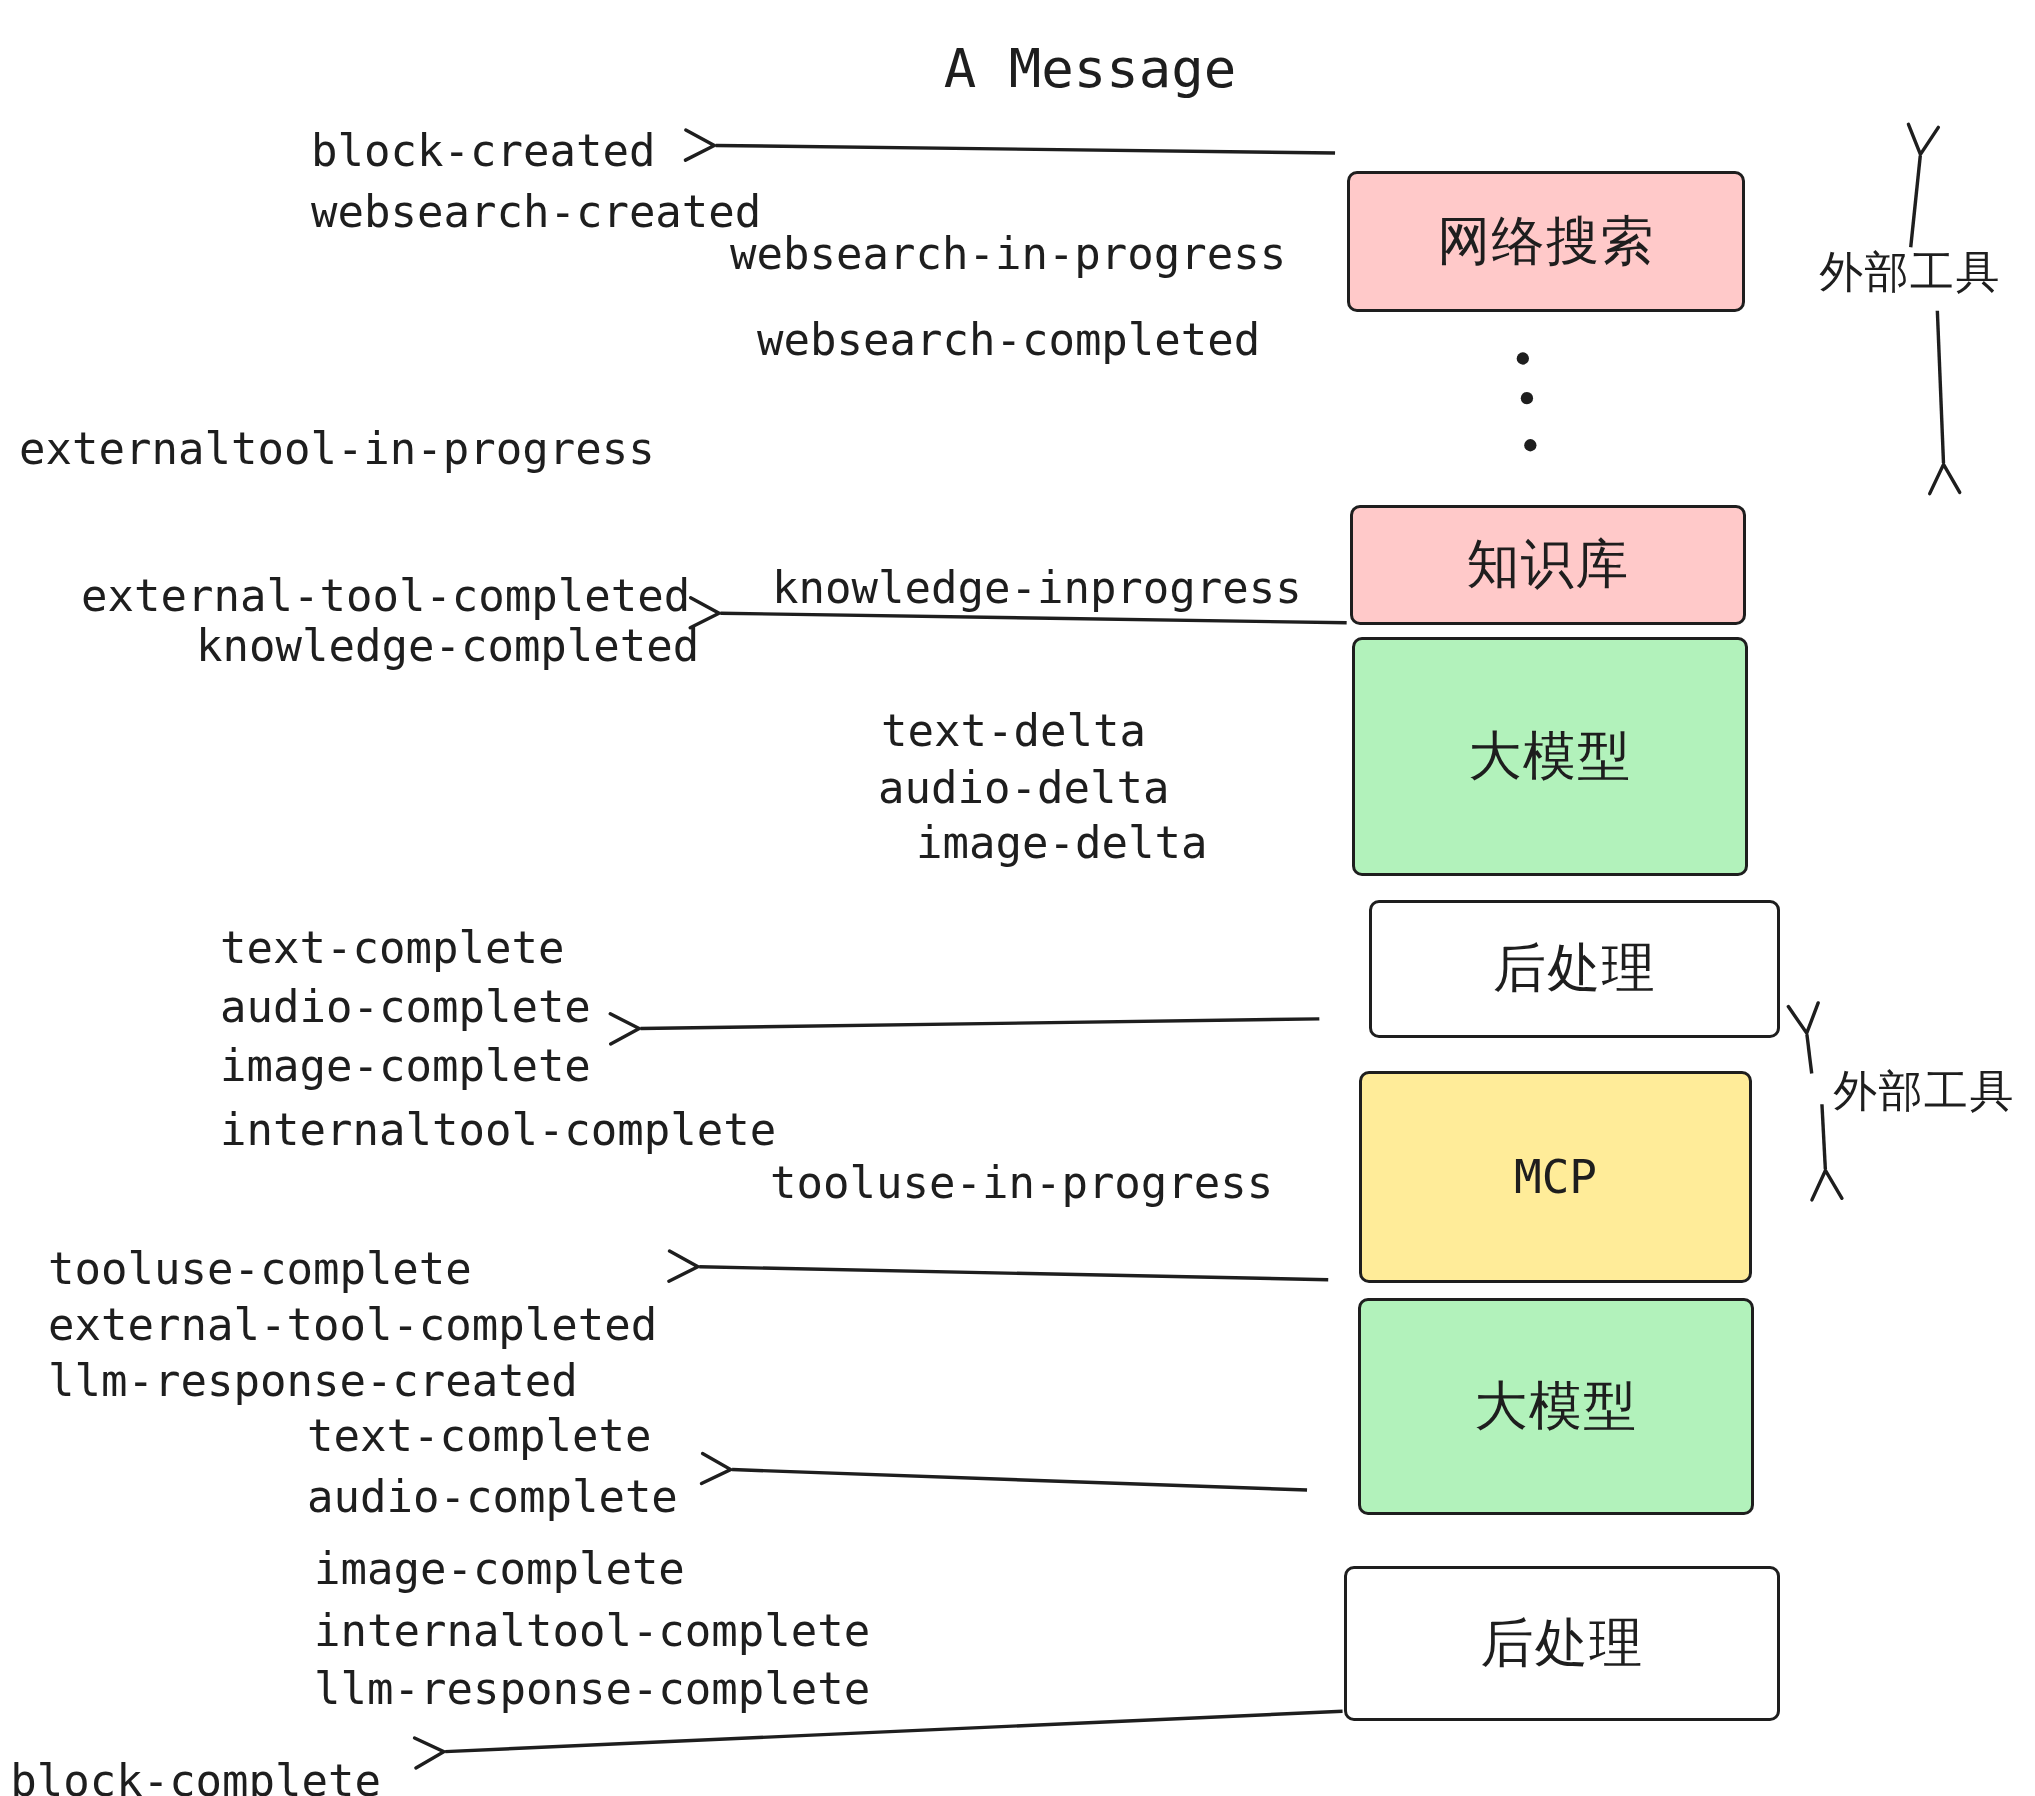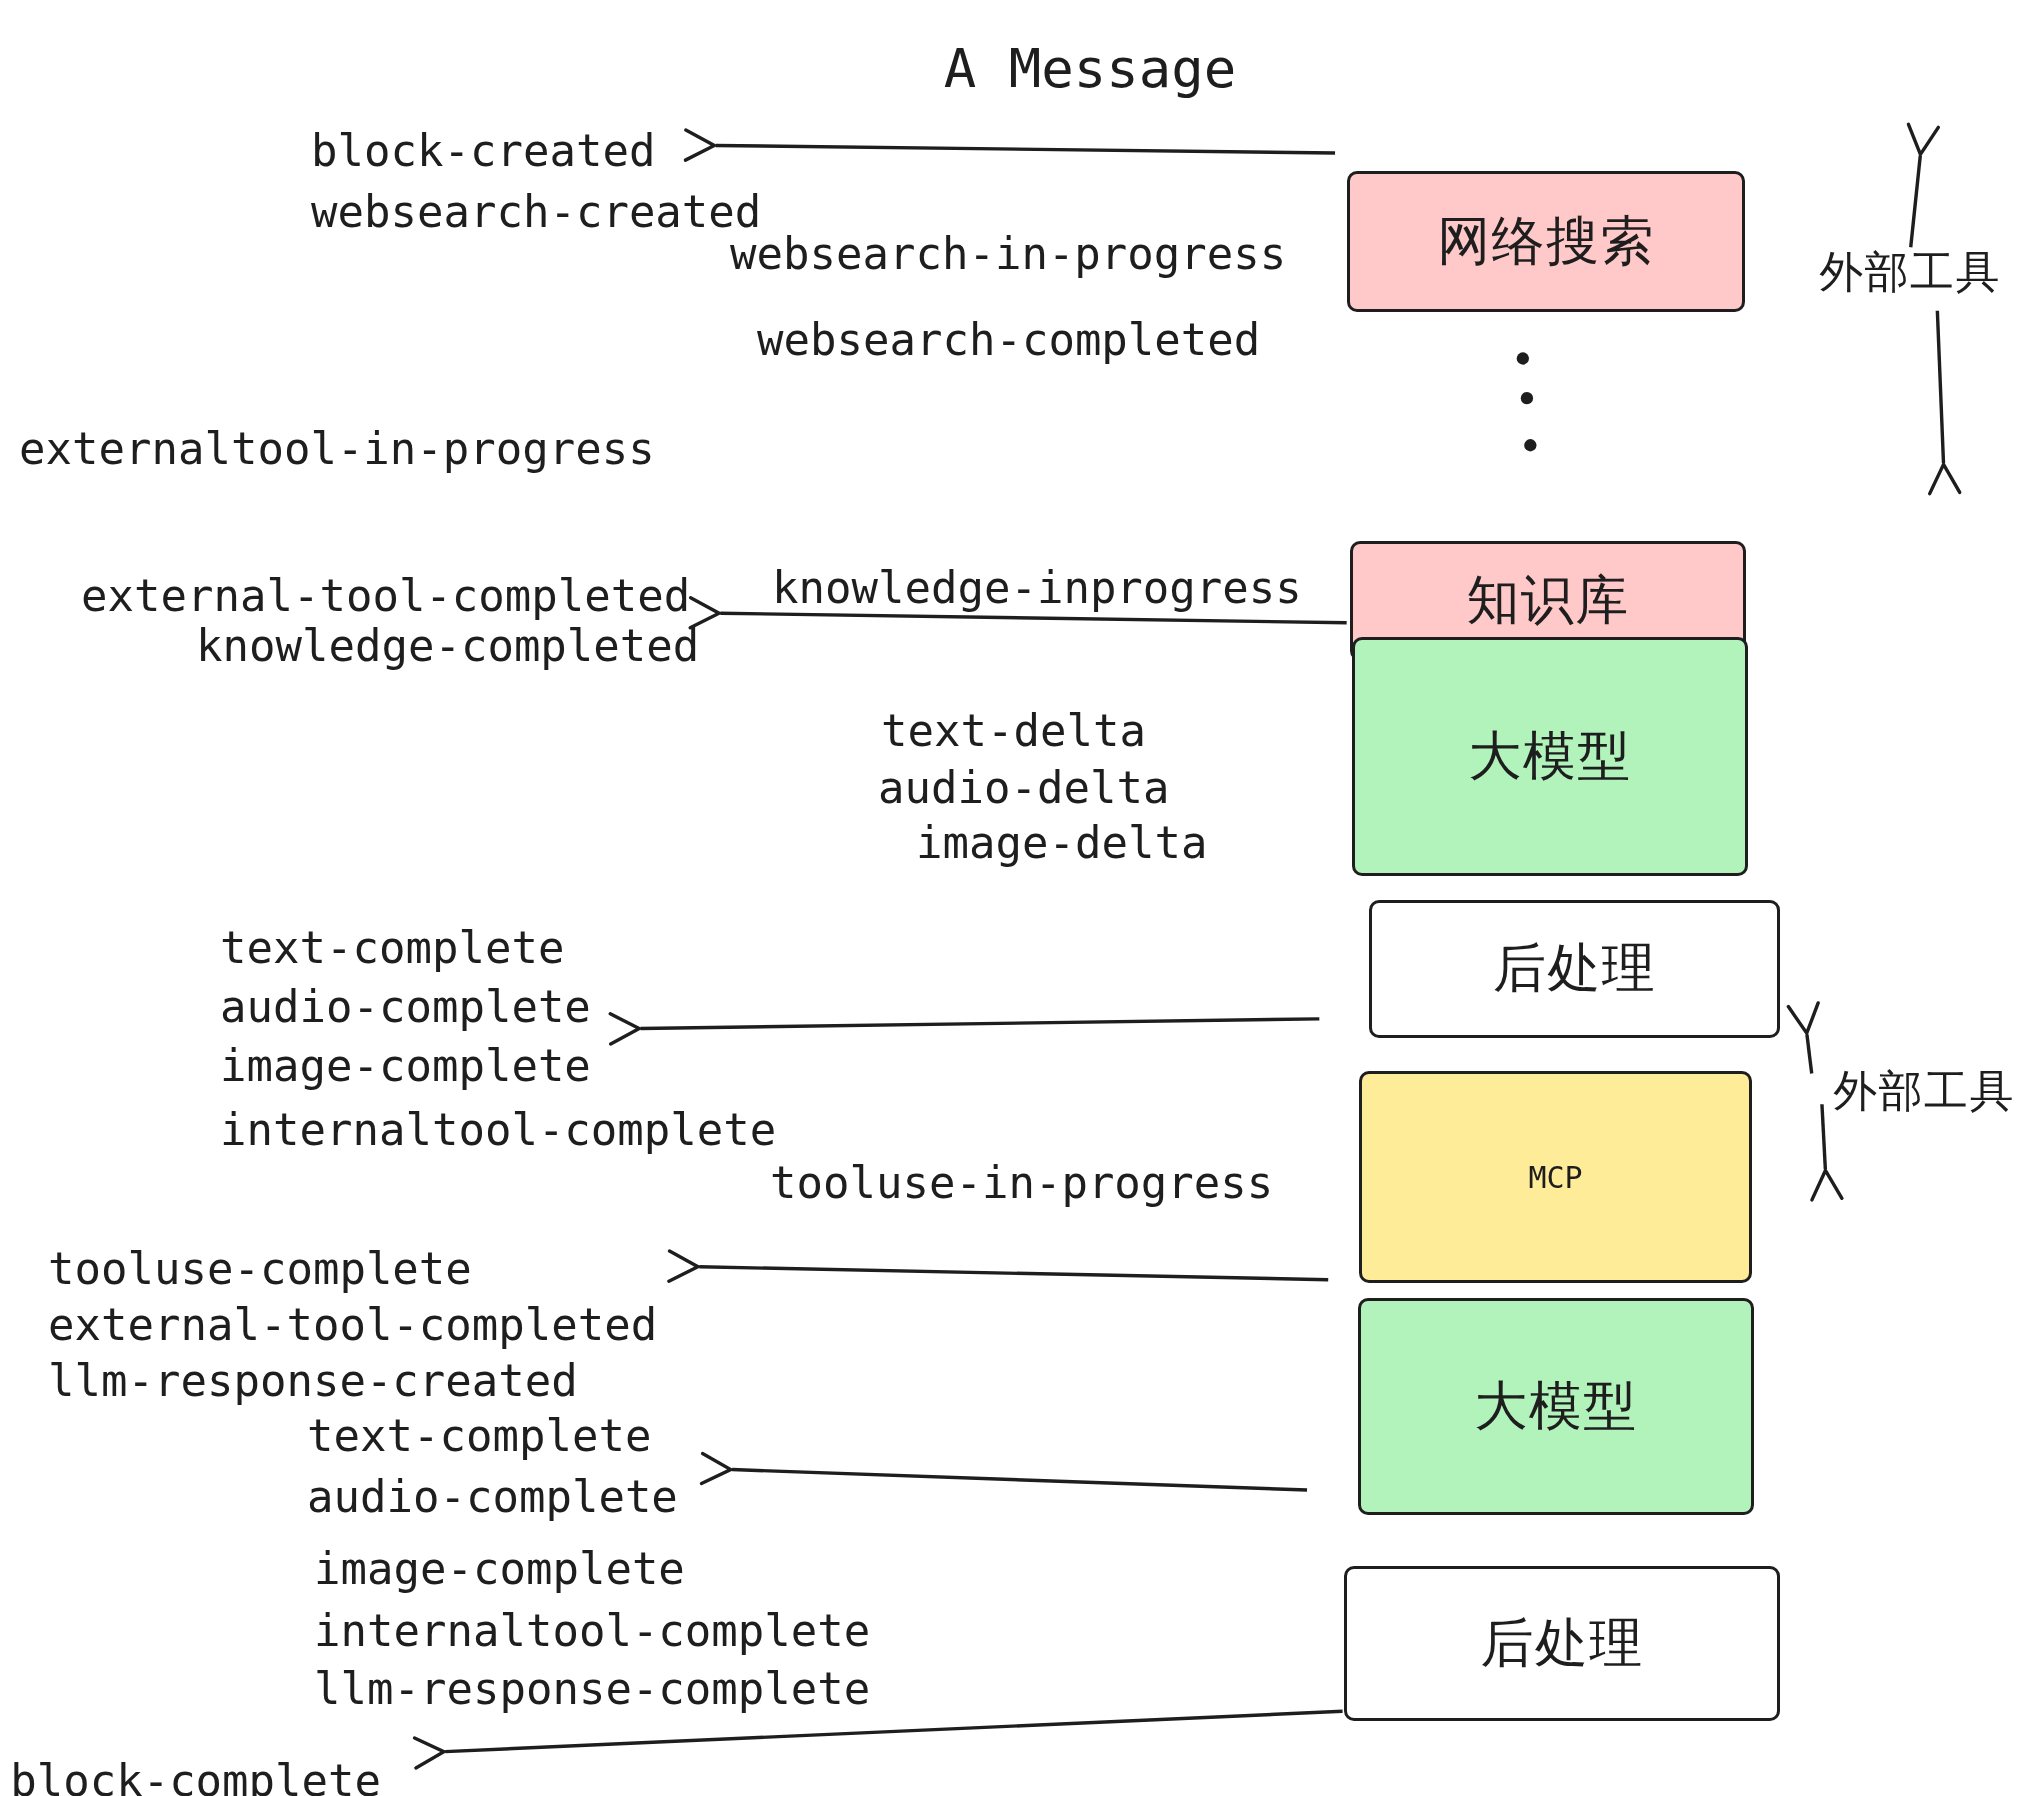--- a/index.html
+++ b/index.html
@@ -17,21 +17,21 @@
   }
   .box{
     position:absolute;border:3.4px solid #1e1e1e;border-radius:10px;box-sizing:border-box;
     display:flex;align-items:center;justify-content:center;
   }
   .box .lbl{
     font-family:"DejaVu Sans","Liberation Sans",sans-serif;
     font-size:53px;letter-spacing:1.4px;white-space:nowrap;
   }
   .box.mono .lbl{
-    font-family:"DejaVu Sans Mono","Liberation Mono",monospace;font-size:30px;letter-spacing:0;
+    font-family:"DejaVu Sans Mono","Liberation Mono",monospace;font-size:46px;letter-spacing:0;
   }
   .ann{
     position:absolute;transform:translate(-50%,-50%);
     font-family:Liberation Serif, serif;
     font-size:44px;letter-spacing:1.4px;white-space:nowrap;
   }
   svg.overlay{position:absolute;left:0;top:0;}
 </style>
 </head>
 <body>
@@ -87,21 +87,21 @@
 <span class="ev" style="left:307px;top:1407px">text-complete</span>
 <span class="ev" style="left:307px;top:1468px">audio-complete</span>
 <span class="ev" style="left:314px;top:1540px">image-complete</span>
 <span class="ev" style="left:314px;top:1602px">internaltool-complete</span>
 <span class="ev" style="left:314px;top:1660px">llm-response-complete</span>
 <span class="ev" style="left:10.2px;top:1752px">block-complete</span>
 
 <div class="box" style="left: 1347px; top: 171px; width: 398px; height: 141px; background-color: rgb(255, 201, 201);">
   <span class="lbl">网络搜索</span>
 </div>
-<div class="box" style="left: 1350px; top: 505px; width: 396px; height: 120px; background-color: rgb(255, 201, 201); margin-top: 36px;">
+<div class="box" style="left: 1350px; top: 505px; width: 396px; height: 120px; background-color: rgb(255, 201, 201);">
   <span class="lbl">知识库</span>
 </div>
 <div class="box" style="left: 1352px; top: 637px; width: 396px; height: 239px; background-color: rgb(178, 242, 187);">
   <span class="lbl">大模型</span>
 </div>
 <div class="box" style="left: 1369px; top: 900px; width: 411px; height: 138px; background-color: rgb(255, 255, 255);">
   <span class="lbl">后处理</span>
 </div>
 <div class="box mono" style="left: 1359px; top: 1071px; width: 393px; height: 212px; background-color: rgb(255, 236, 153);">
   <span class="lbl">MCP</span>

